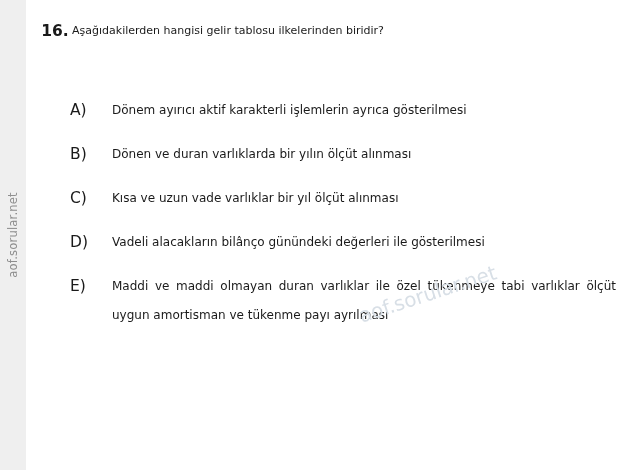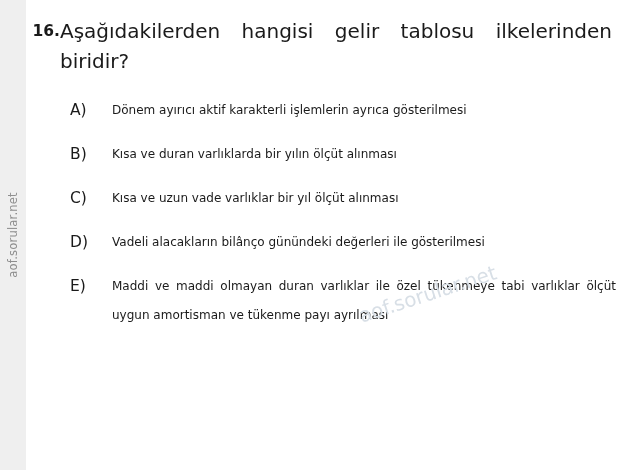--- a/index.html
+++ b/index.html
@@ -66,25 +66,25 @@
     width: 592px;
     display: flex;
     align-items: flex-start;
   }
   .q-number {
     font-weight: bold;
     font-size: 15.5px;
     line-height: 30px;
     width: 34px;
     flex: 0 0 34px;
-    text-align: right;
-    padding-left: 0px;
+    text-align: center;
+    padding-left: 12px;
   }
   .q-text {
-    font-size: 20px;
+    font-size: 11px;
     line-height: 30px;
     text-align: justify;
     text-align-last: left;
     flex: 1 1 auto;
     padding-right: 6px;
   }
 
   .options {
     position: absolute;
     left: 44px;
@@ -128,21 +128,21 @@
 
   <div class="options">
 
     <div class="option">
       <div class="opt-letter">A)</div>
       <div class="opt-text">Dönem ayırıcı aktif karakterli işlemlerin ayrıca gösterilmesi</div>
     </div>
 
     <div class="option narrow">
       <div class="opt-letter">B)</div>
-      <div class="opt-text">Kısa ve duran varlıklarda bir yılın ölçüt alınması</div>
+      <div class="opt-text">Dönen ve duran varlıklarda bir yılın ölçüt alınması</div>
     </div>
 
     <div class="option narrow">
       <div class="opt-letter">C)</div>
       <div class="opt-text">Kısa ve uzun vade varlıklar bir yıl ölçüt alınması</div>
     </div>
 
     <div class="option">
       <div class="opt-letter">D)</div>
       <div class="opt-text">Vadeli alacakların bilânço günündeki değerleri ile gösterilmesi</div>

